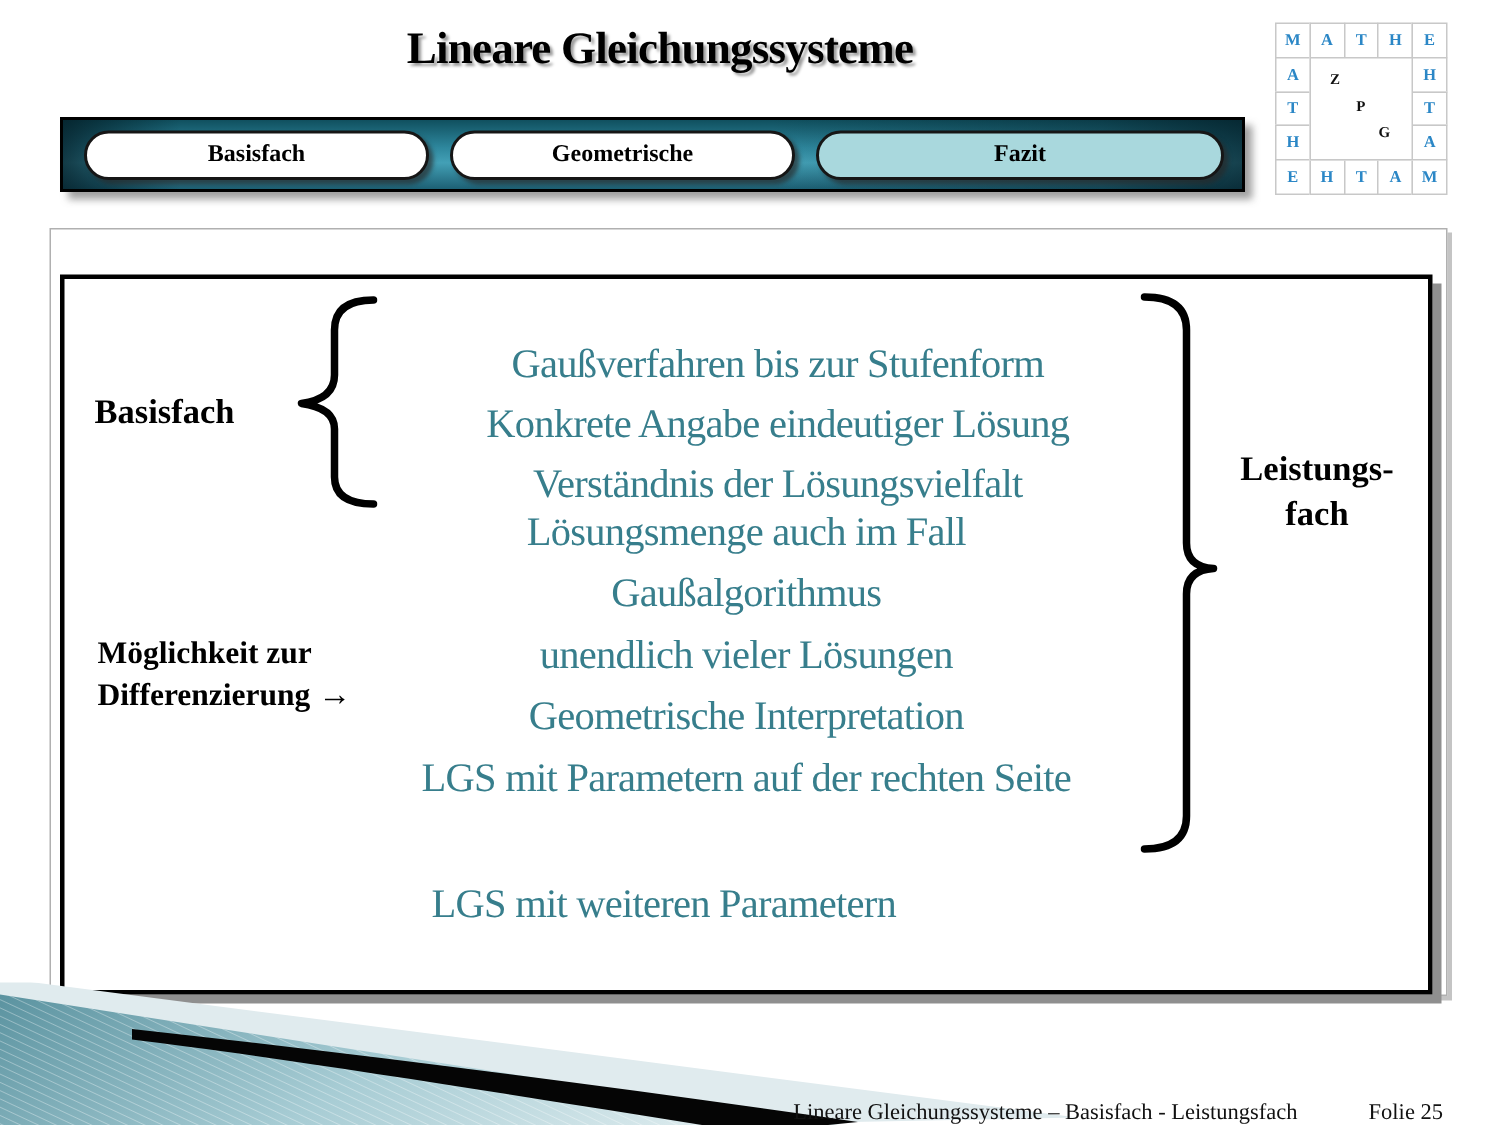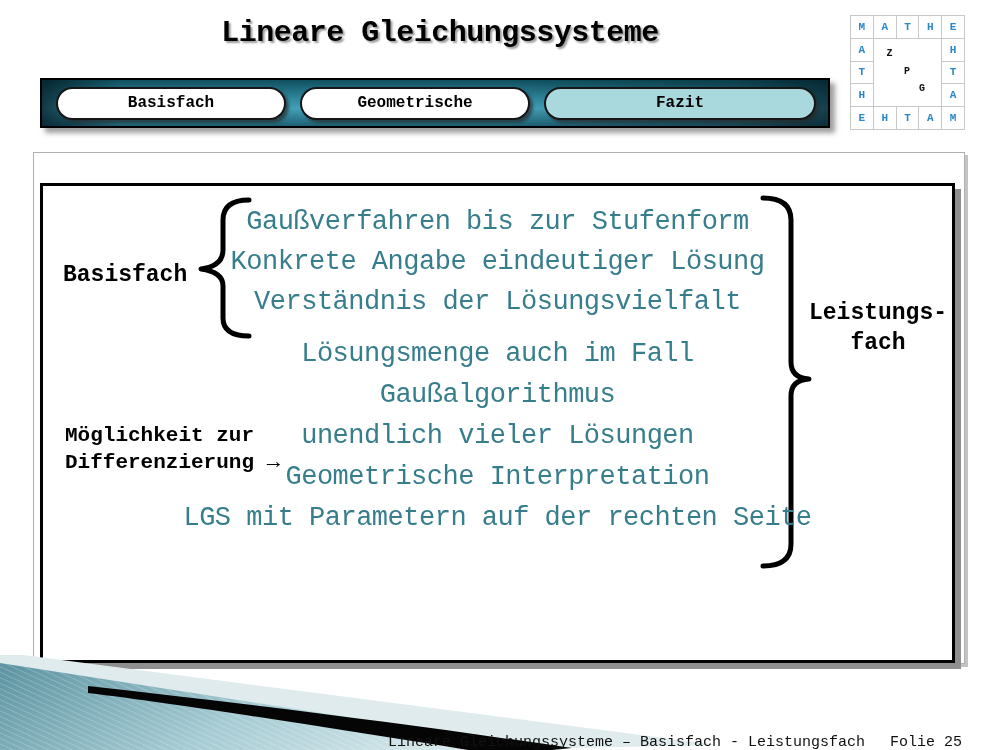--- a/index.html
+++ b/index.html
@@ -3,21 +3,21 @@
 <meta charset="utf-8">
 <style>
   :root{
     --accent:#377e8c;
     --logo-blue:#2b87c6;
     --active-tab:#a9d8dd;
   }
   html,body{margin:0;padding:0;background:#fff;}
   #stage{
     position:relative;width:1000px;height:750px;background:#ffffff;overflow:hidden;
-    font-family:Liberation Mono, monospace;
+    font-family:Liberation Serif, serif;
   }
   
   .title{
     position:absolute;left:0;top:16px;width:880px;text-align:center;
     font-size:30px;font-weight:bold;color:#000;letter-spacing:-0.5px;
     text-shadow:2px 2px 2px #9c9c9c;
   }
   
   .logo{
     position:absolute;left:851px;top:15px;width:114px;height:114px;
@@ -62,21 +62,21 @@
   .content-box{
     position:absolute;left:40px;top:183px;width:915px;height:480px;box-sizing:border-box;
     background:#fff;border:3px solid #000;box-shadow:6px 6px 0 #8f8f8f;
   }
   .content-inner{position:absolute;inset:0;}
   .braces{position:absolute;inset:0;width:100%;height:100%;}
   .teal-block{
     position:absolute;left:0;width:100%;text-align:center;
     color:var(--accent);font-size:27px;letter-spacing:-0.5px;line-height:40px;
   }
-  .teal-block.b1{top:16px;}
+  .teal-block.b1{top:36px;margin-left:21px;}
   .teal-block.b2{top:148px;line-height:41px;}
   .teal-block.b3{top:396px;padding-right:110px;box-sizing:border-box;}
   .black-label{position:absolute;color:#000;font-weight:bold;}
   .lbl-basisfach{left:20px;top:76px;font-size:23px;}
   .lbl-leistungsfach{left:755px;top:112px;width:160px;text-align:center;font-size:23px;line-height:30px;}
   .lbl-diff-left{left:22px;top:236px;font-size:21px;line-height:27px;}
   .lbl-diff-right{left:690px;top:396px;width:228px;text-align:center;font-size:20px;line-height:27px;}
   .arrow{font-size:22px;font-weight:bold;}
   
   .footer-text{position:absolute;top:714px;font-size:15px;color:#111;margin-top:20px;}
@@ -151,20 +151,21 @@
         <div>Geometrische Interpretation</div>
         <div>LGS mit Parametern auf der rechten Seite</div>
       </div>
 
       <div class="black-label lbl-diff-left">
         <span>Möglichkeit zur</span><br>
         <span>Differenzierung</span>
         <span class="arrow">→</span>
       </div>
 
+      <div class="teal-block b3">LGS mit weiteren Parametern</div>
 
 
     </div>
   </div>
 
   <svg class="decoration" viewBox="0 0 725 95">
     <defs>
       <linearGradient id="tealGrad" x1="0" y1="0" x2="1" y2="0.25">
         <stop offset="0" stop-color="#5b93a0"></stop>
         <stop offset="0.55" stop-color="#a7ccd4"></stop>

